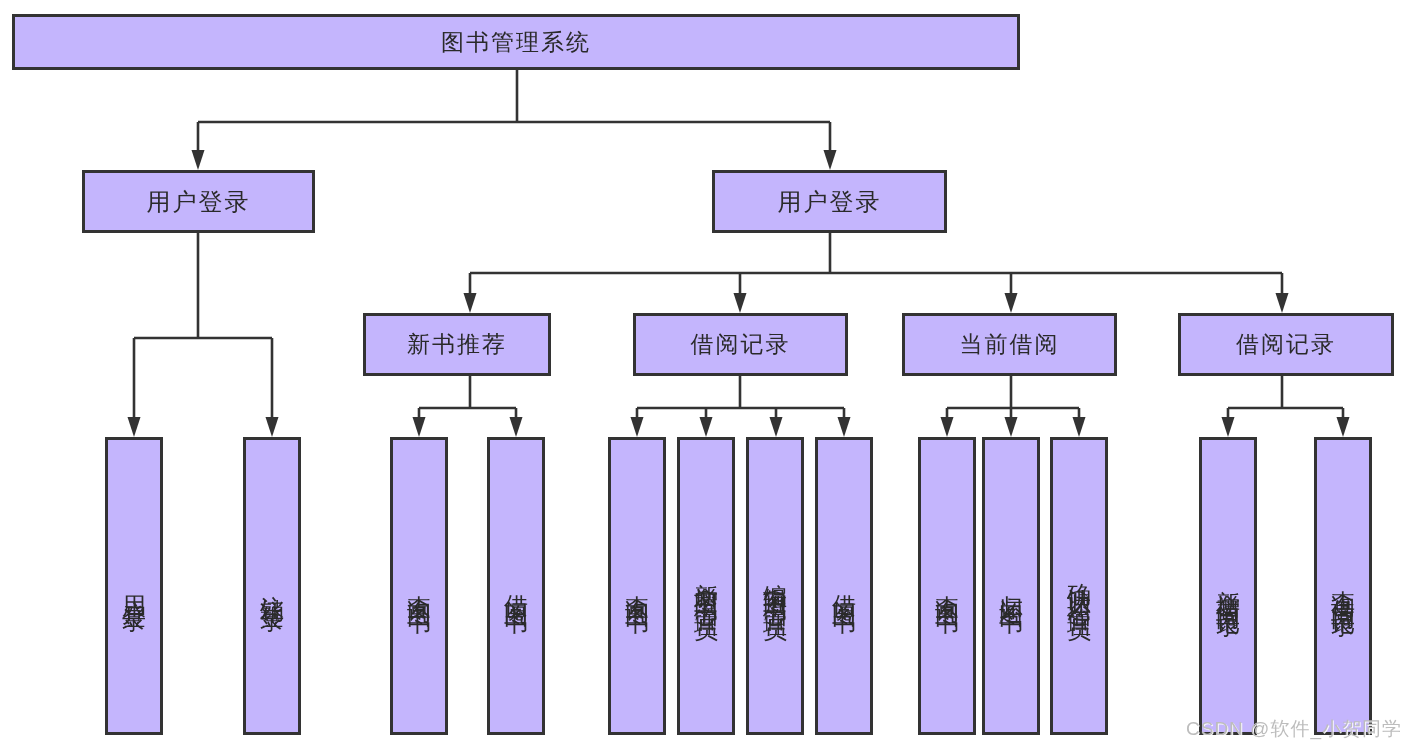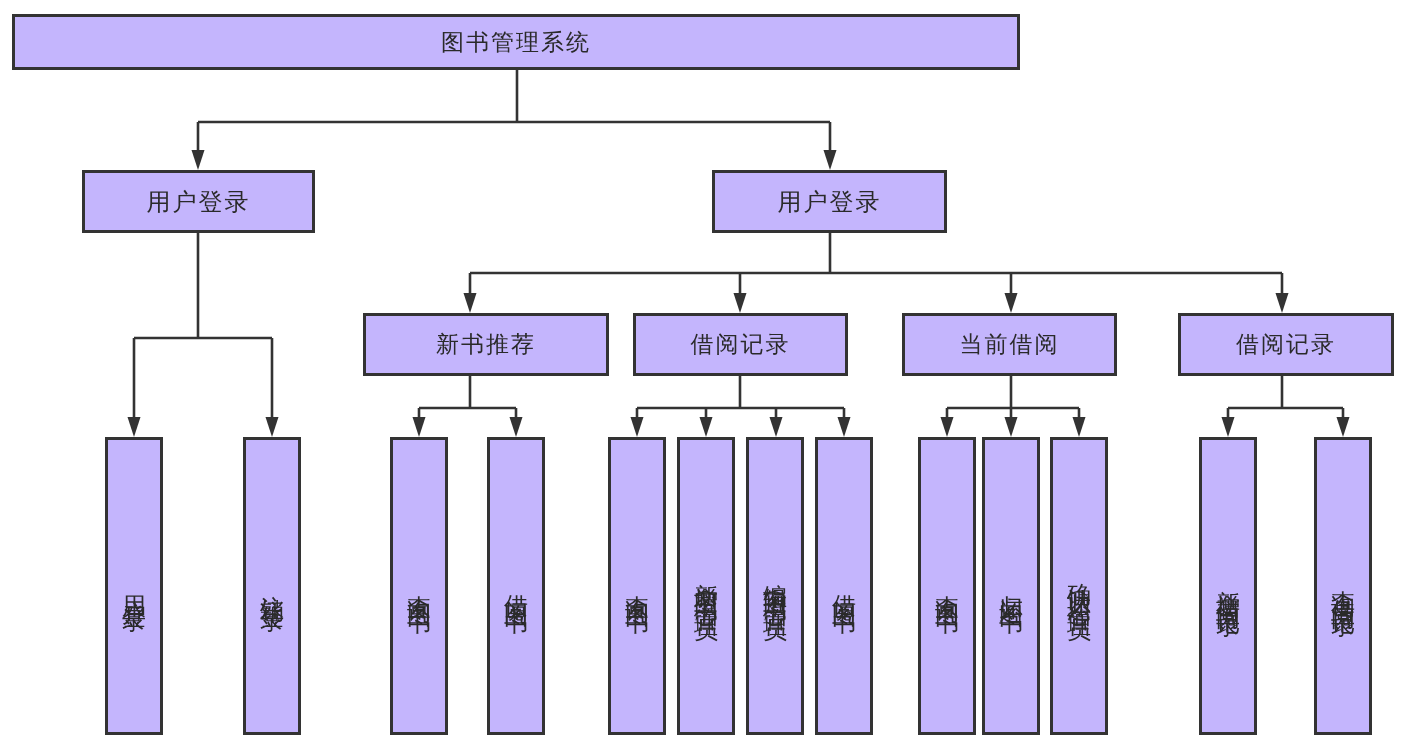--- a/index.html
+++ b/index.html
@@ -143,33 +143,34 @@
       <polygon points="1221.5,417 1234.5,417 1228,437"></polygon>
       <polygon points="1336.5,417 1349.5,417 1343,437"></polygon>
     </g>
   </svg>
 
   <div class="node root">图书管理系统</div>
 
   <div class="node branch" style="left:82px; width:233px;">用户登录</div>
   <div class="node branch" style="left:712px; width:235px;">用户登录</div>
 
-  <div class="node module" style="left:363px; width:246px;text-align:right;">新书推荐</div>
+  <div class="node module" style="left:363px; width:188px;text-align:right;">新书推荐</div>
   <div class="node module" style="left:633px; width:215px;">借阅记录</div>
   <div class="node module" style="left:902px; width:215px;">当前借阅</div>
   <div class="node module" style="left:1178px; width:216px;">借阅记录</div>
 
   <div class="node leaf" style="left:105px;">用户登录</div>
   <div class="node leaf" style="left:243px;">注销登录</div>
   <div class="node leaf" style="left:390px;">查询图书</div>
   <div class="node leaf" style="left:487px;">借阅图书</div>
   <div class="node leaf" style="left:608px;">查询图书</div>
   <div class="node leaf" style="left:677px;">新增图书（管理员）</div>
   <div class="node leaf" style="left:746px;">编辑图书（管理员）</div>
   <div class="node leaf" style="left:815px;">借阅图书</div>
   <div class="node leaf" style="left:918px;">查询图书</div>
   <div class="node leaf" style="left:982px;">归还图书</div>
   <div class="node leaf" style="left:1050px;">确认归还（管理员）</div>
   <div class="node leaf" style="left:1199px;">新增借阅记录</div>
   <div class="node leaf" style="left:1314px;">查询借阅记录</div>
 
+  <div class="watermark">CSDN @软件_小贺同学</div>
 
 </div>
 
 </body></html>

